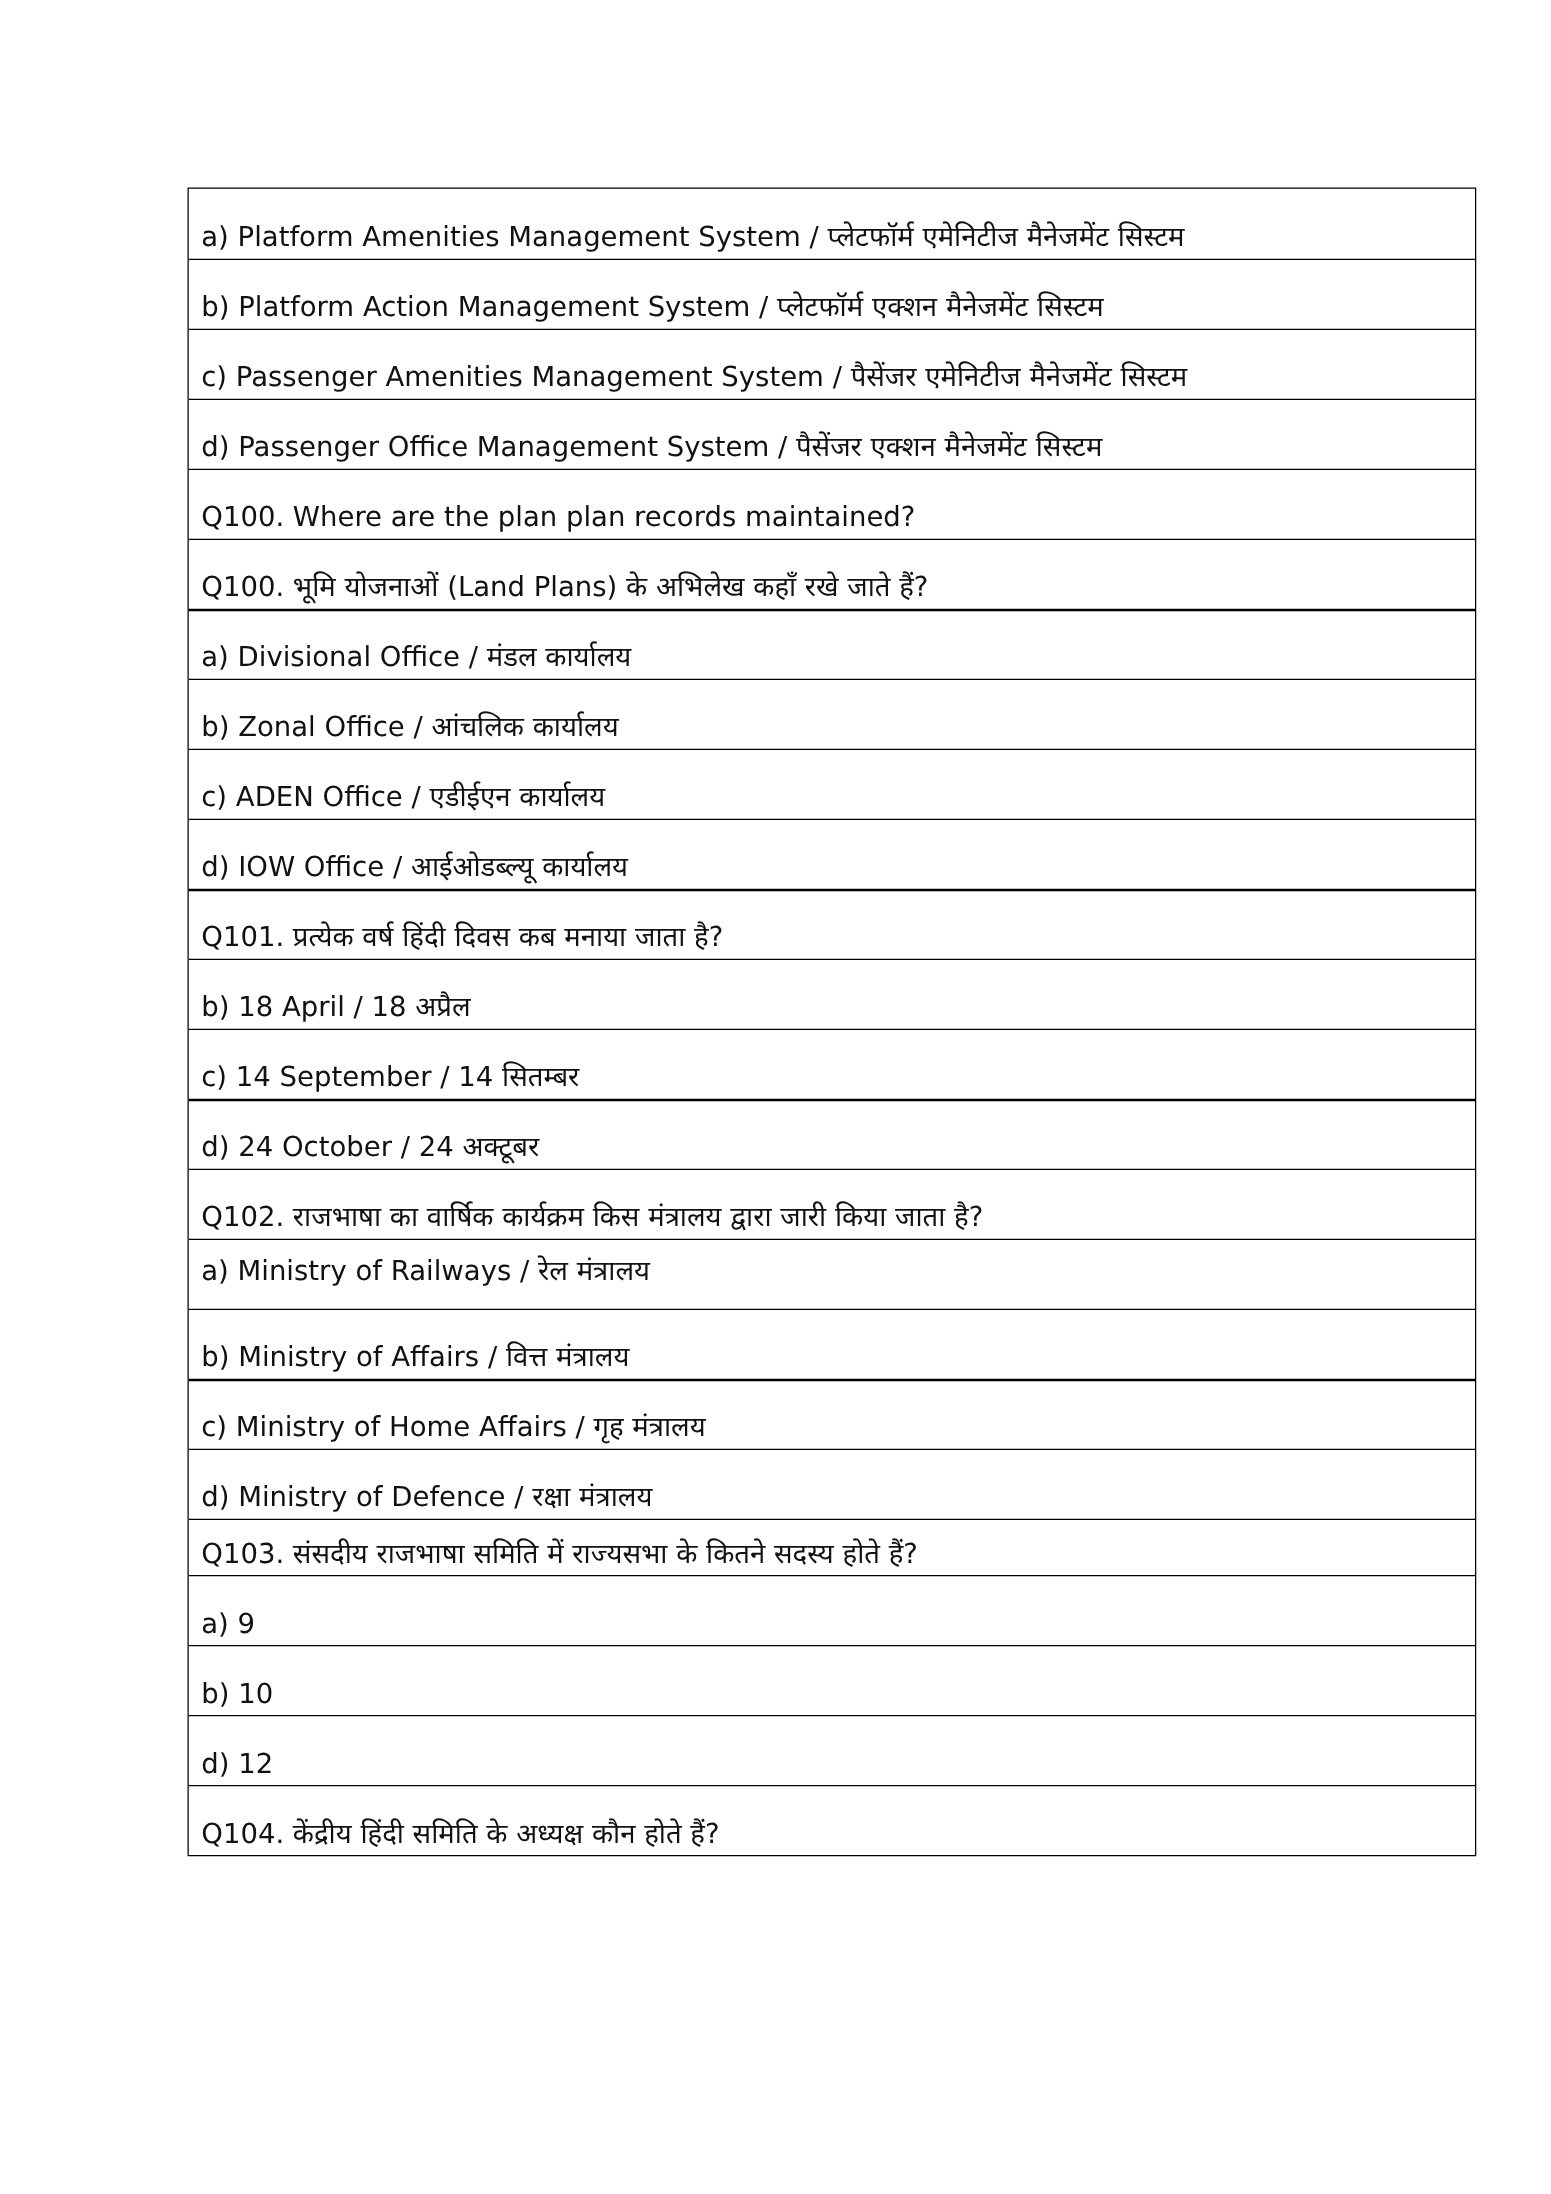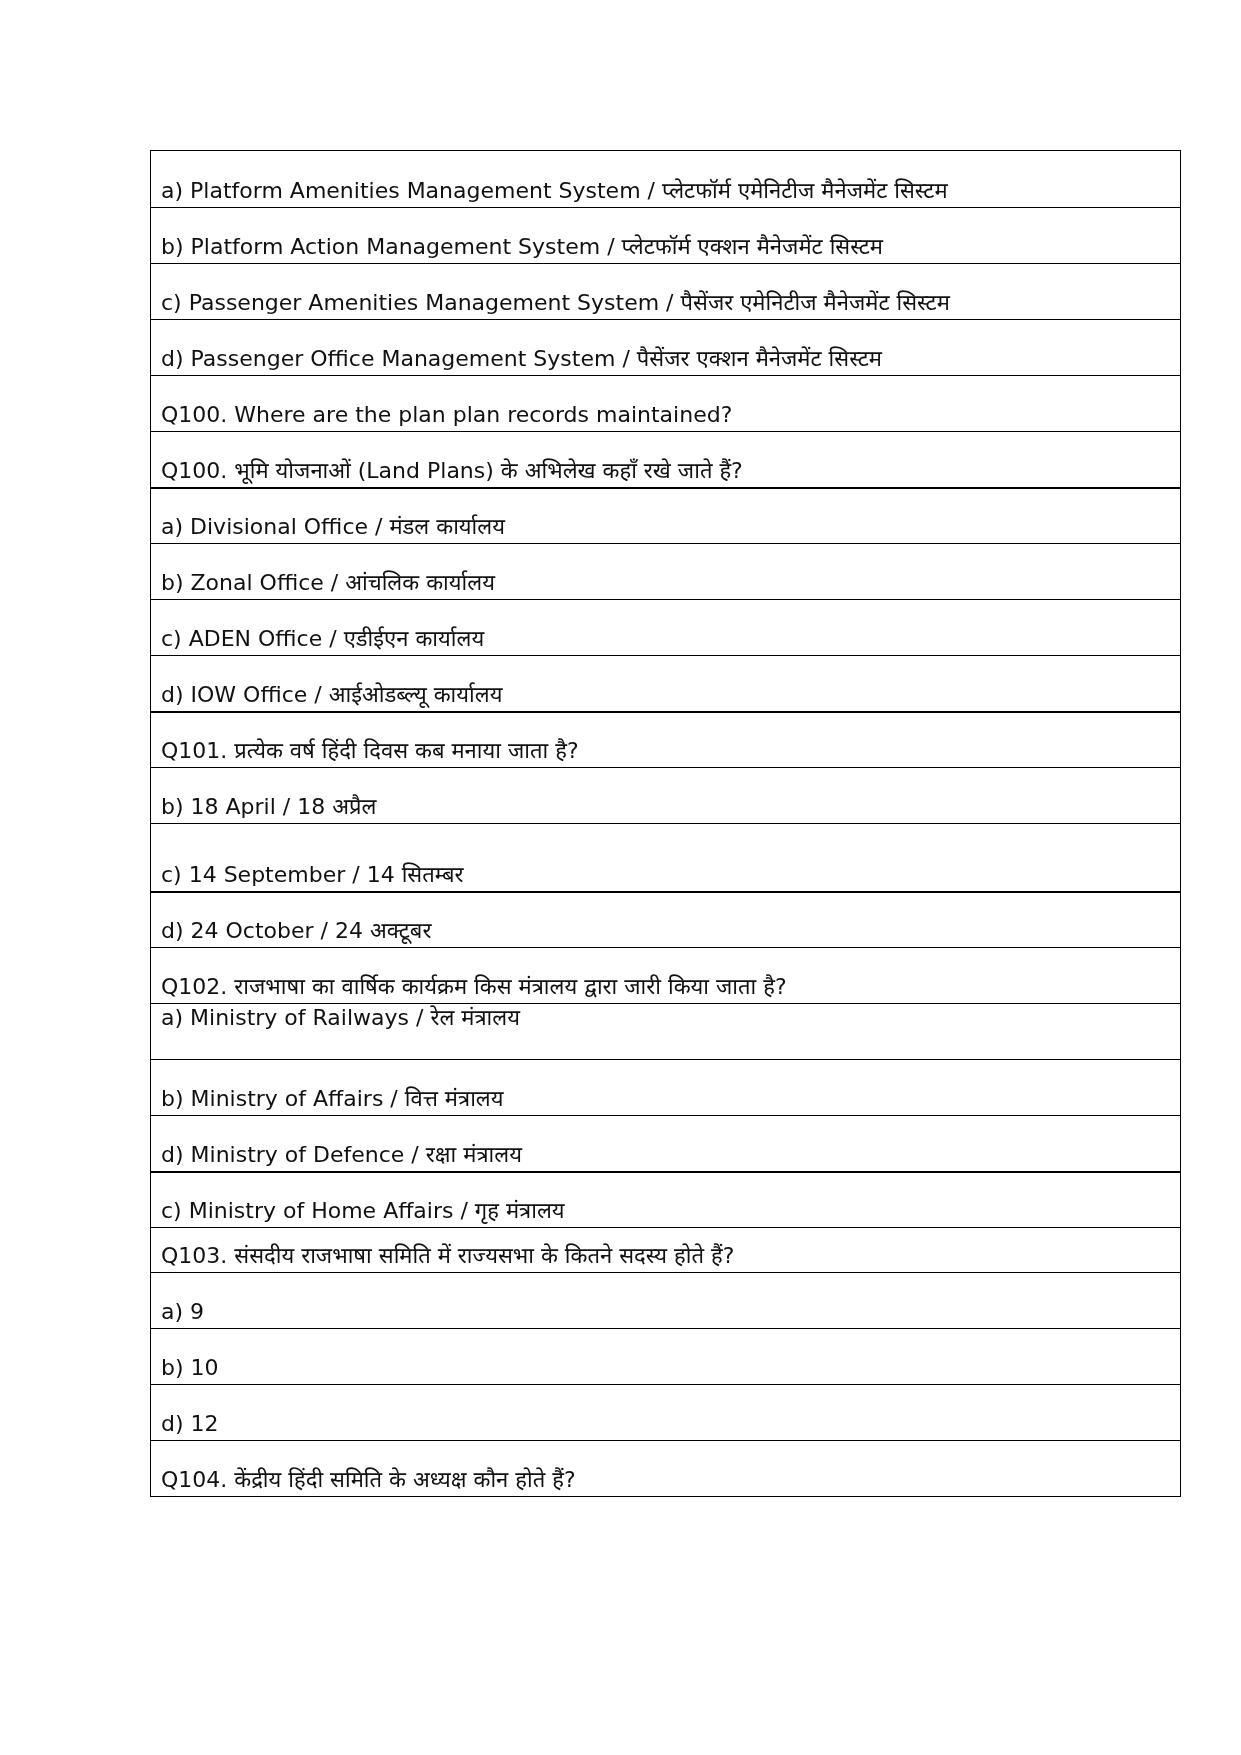--- a/index.html
+++ b/index.html
@@ -39,21 +39,21 @@
       padding: 0 10px;
       display: flex;
       align-items: flex-end;
       font-size: 22px;
       line-height: 28px;
       white-space: nowrap;
       overflow: hidden;
     }
     .row:first-child { border-top: none; }
     .row.thick { border-top: 2.5px solid #000; align-items: flex-end; }
-    .row.top-align { align-items: flex-start; padding-top: 0; }
+    .row.top-align { align-items: flex-start; padding-top: 12px; }
     .row span.txt { display: inline-block; padding-bottom: 2px; }
     .row.question { }
   </style>
 </head>
 <body>
 
 <div class="page">
   <div class="qa-table">
     <div class="row" style="height:56px">
         <span class="txt">a) Platform Amenities Management System / प्लेटफॉर्म एमेनिटीज मैनेजमेंट सिस्टम</span>
@@ -84,40 +84,40 @@
       </div>
     <div class="row" style="height:56px">
         <span class="txt">d) IOW Office / आईओडब्ल्यू कार्यालय</span>
       </div>
     <div class="row question thick" style="height:56px">
         <span class="txt">Q101. प्रत्येक वर्ष हिंदी दिवस कब मनाया जाता है?</span>
       </div>
     <div class="row" style="height:56px">
         <span class="txt">b) 18 April / 18 अप्रैल</span>
       </div>
-    <div class="row" style="height:68px">
+    <div class="row" style="height:56px">
         <span class="txt">c) 14 September / 14 सितम्बर</span>
       </div>
     <div class="row thick" style="height:56px">
         <span class="txt">d) 24 October / 24 अक्टूबर</span>
       </div>
     <div class="row question" style="height:56px">
         <span class="txt">Q102. राजभाषा का वार्षिक कार्यक्रम किस मंत्रालय द्वारा जारी किया जाता है?</span>
       </div>
     <div class="row top-align" style="height:56px">
         <span class="txt">a) Ministry of Railways / रेल मंत्रालय</span>
       </div>
     <div class="row" style="height:56px">
         <span class="txt">b) Ministry of Affairs /  वित्त मंत्रालय</span>
       </div>
+    <div class="row thick" style="height:56px">
+        <span class="txt">c) Ministry of Home Affairs / गृह मंत्रालय</span>
+      </div>
     <div class="row" style="height:56px">
         <span class="txt">d) Ministry of Defence /  रक्षा मंत्रालय</span>
-      </div>
-    <div class="row thick" style="height:56px">
-        <span class="txt">c) Ministry of Home Affairs / गृह मंत्रालय</span>
       </div>
     <div class="row question" style="height:45px">
         <span class="txt">Q103. संसदीय राजभाषा समिति में राज्यसभा के कितने सदस्य होते हैं?</span>
       </div>
     <div class="row" style="height:56px">
         <span class="txt">a) 9</span>
       </div>
     <div class="row" style="height:56px">
         <span class="txt">b) 10</span>
       </div>

